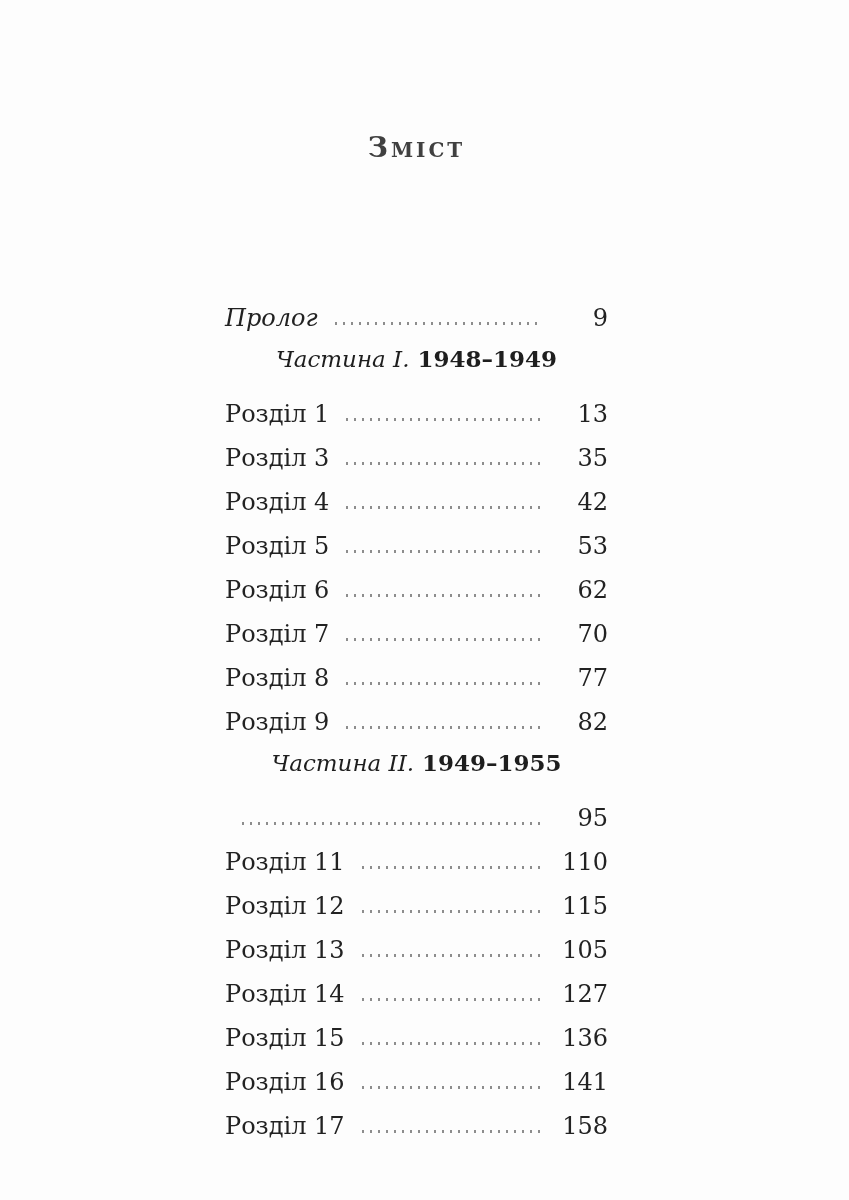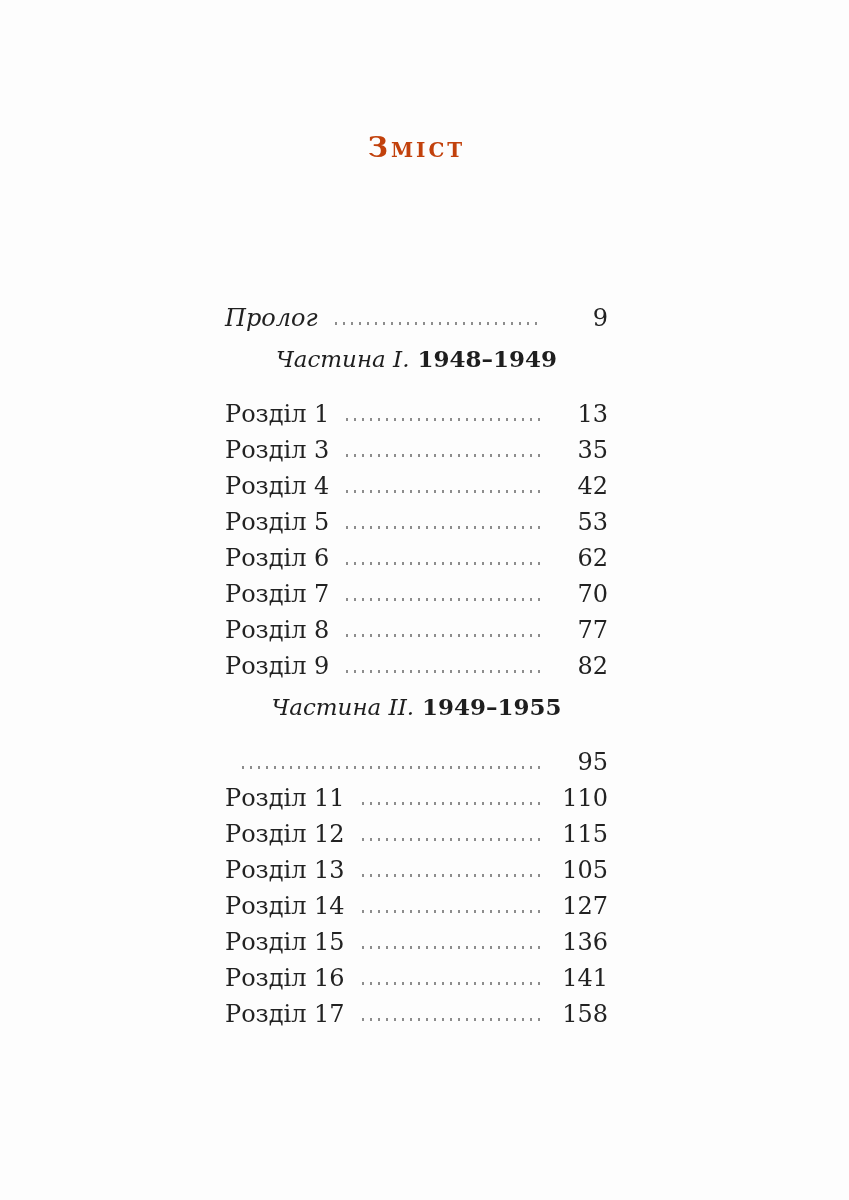--- a/index.html
+++ b/index.html
@@ -23,29 +23,30 @@
     width: 383px;
   }
   .title {
     margin: 130px 0 0 0;
     font-size: 28px;
     line-height: 36px;
     font-weight: 700;
     font-variant: small-caps;
     letter-spacing: 3px;
     text-align: center;
-    color: #c2410c;
+    color: #404040;
   }
   .toc-row {
     display: flex;
     align-items: baseline;
     font-size: 24px;
     line-height: 36px;
     height: 36px;
     white-space: nowrap;
+    margin-top: 8px;
   }
   .prologue-row {
     margin-top: 134px;
   }
   .prologue-row .entry-label {
     font-style: italic;
   }
   .entry-label {
     flex: 0 0 auto;
     color: #222222;

